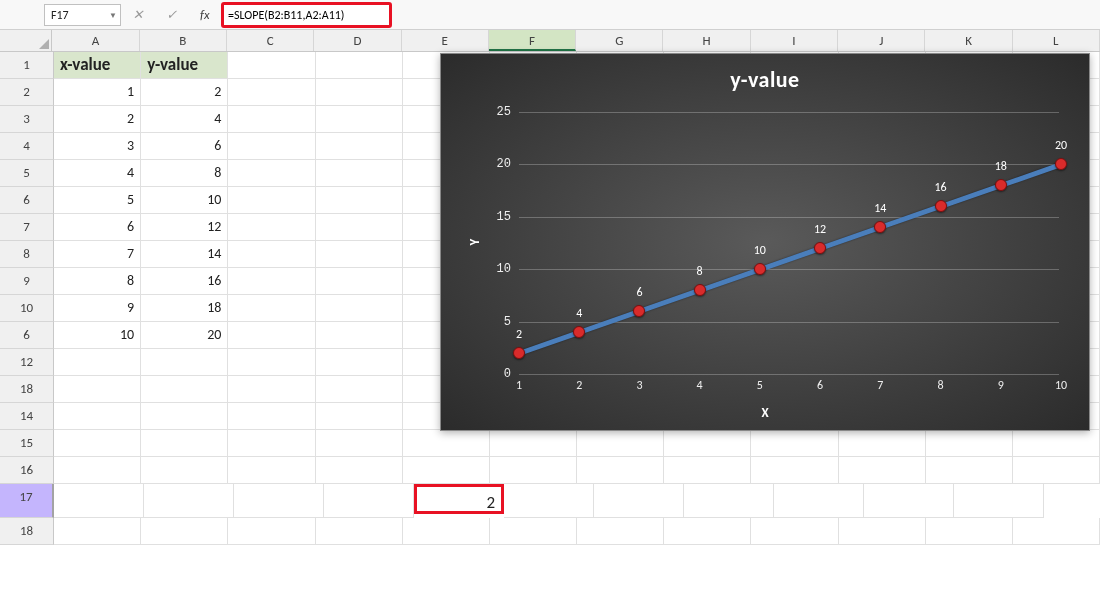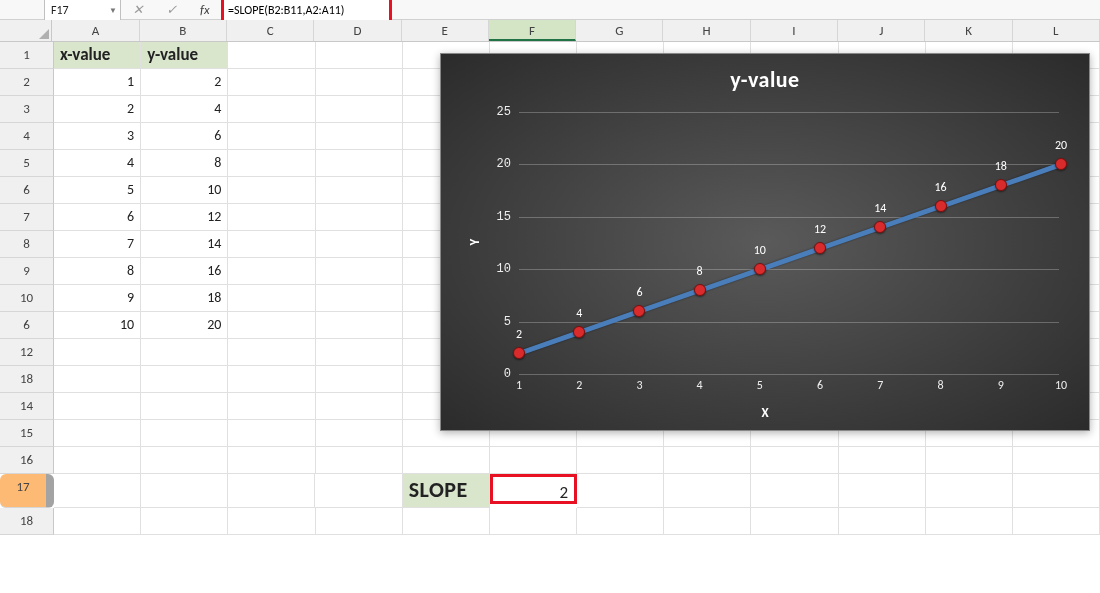--- a/index.html
+++ b/index.html
@@ -11,21 +11,21 @@
     font-size: 14px;
     width: 1100px;
     height: 593px;
     overflow: hidden;
     position: relative;
   }
   
   .formula-bar {
     display: flex;
     align-items: center;
-    height: 20px;
+    height: 30px;
     border-bottom: 1px solid #d0d0d0;
     padding-left: 44px;
     background: #f8f8f8;
     position: relative;
   }
   .name-box {
     width: 77px;
     height: 22px;
     background: #fff;
     border: 1px solid #c0c0c0;
@@ -86,21 +86,21 @@
     width: 54px;
     border-right: 1px solid #c8c8c8;
     background:#f0f0f0;
     text-align: center;
     font-size: 13px;
     color:#444;
     border-bottom:1px solid #d6d6d6;
     line-height: 26px;
     flex-shrink:0;
   }
-  .rownum.selrow { background:#fdba74; border-right:8px solid #a3a3a3;border-radius:6px;}
+  .rownum.selrow { background:#c4b5fd; border-right:2px solid #a3a3a3;}
   .grid-row { display:flex; height:27px;}
   .cell {
     border-right: 1px solid #e0e0e0;
     border-bottom: 1px solid #e0e0e0;
     padding: 0 6px;
     line-height:26px;
     overflow:hidden;
     white-space:nowrap;
   }
   .cell.header-cell { background:#d9e6cc; font-weight:bold; font-size:17px;}
@@ -421,21 +421,20 @@
         <div class="cell colJ"></div>
         <div class="cell colK"></div>
         <div class="cell colL"></div>
       </div>
       <div class="grid-row row17">
         <div class="rownum selrow">17</div>
         <div class="cell colA"></div>
         <div class="cell colB"></div>
         <div class="cell colC"></div>
         <div class="cell colD"></div>
-        <div class="cell colE slope-label">SLOPE</div>
         <div class="cell colF slope-cell">2</div>
         <div class="cell colG"></div>
         <div class="cell colH"></div>
         <div class="cell colI"></div>
         <div class="cell colJ"></div>
         <div class="cell colK"></div>
         <div class="cell colL"></div>
       </div>
       <div class="grid-row">
         <div class="rownum">18</div>

